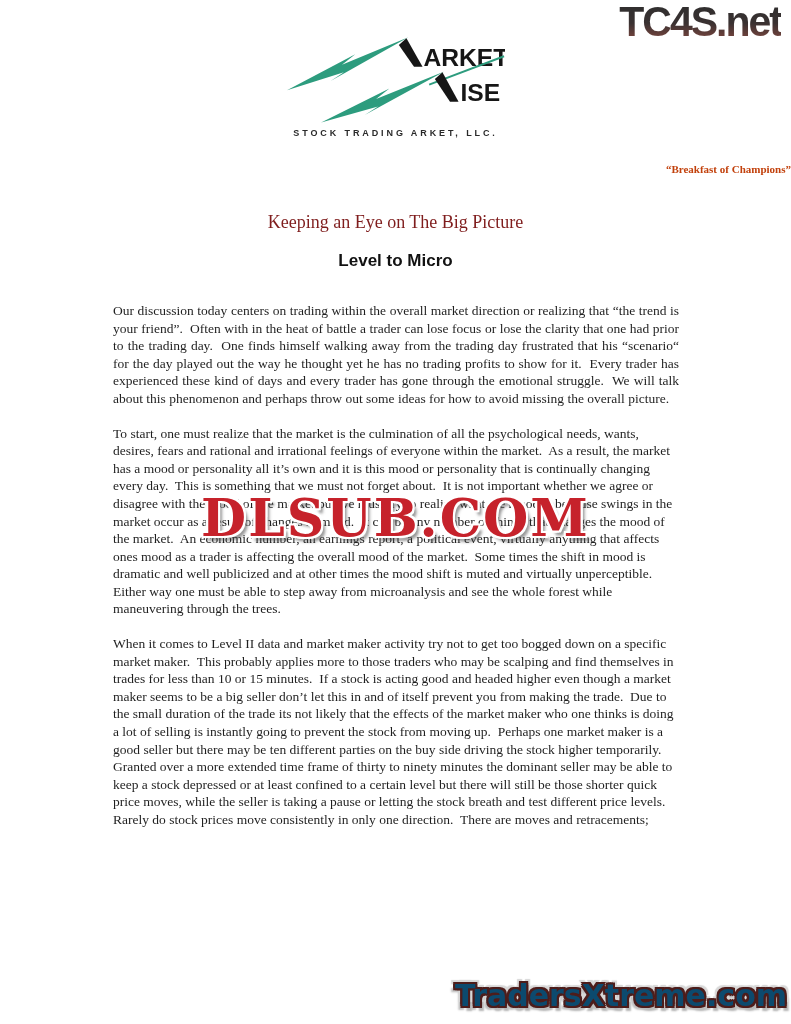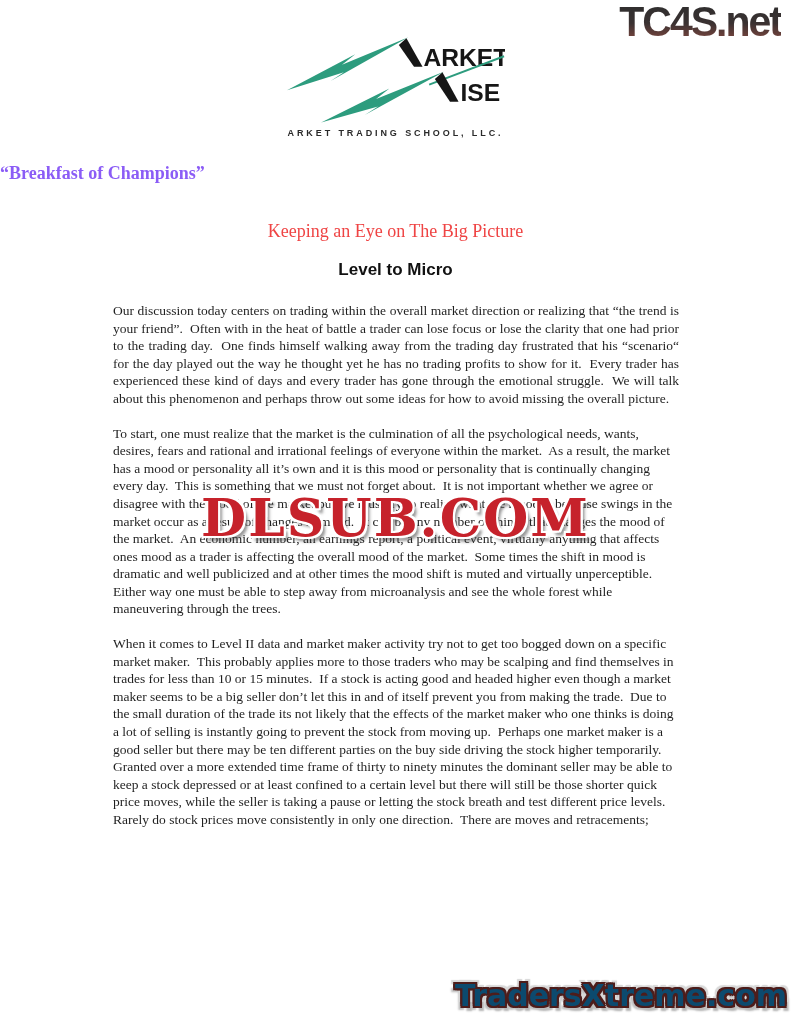--- a/index.html
+++ b/index.html
@@ -25,22 +25,22 @@
   .bolt { fill:#2d9c7e; }
   .bolt-line { stroke:#2d9c7e; stroke-width:2; }
   .mw-black { fill:#161616; }
   .logo-word { font-family:"Liberation Sans", sans-serif; font-weight:bold; fill:#161616; }
   .school {
     font-family:"Liberation Sans", sans-serif; font-size:9px; font-weight:bold;
     letter-spacing:2.9px; color:#2a2a2a; margin-top:4px; white-space:nowrap;
   }
 
   
-  .h-quote { text-align:left; font-weight:bold; font-size:18px; margin-top:25px; color:#8b5cf6; }
-  .h-title { text-align:center; font-size:18px; margin-top:37px; color:#ef4444; }
+  .h-quote { text-align:right; font-weight:bold; font-size:11px; margin-top:25px; color:#c2410c; }
+  .h-title { text-align:center; font-size:18px; margin-top:37px; color:#7f1d1d; }
   .h-sub   { text-align:center; font-family:"Liberation Sans", sans-serif; font-weight:bold;
              font-size:17px; margin-top:18px; color:#111; }
 
   
   .body-text { position:absolute; left:113px; top:302px; width:566px;
                font-size:13.5px; line-height:17.55px; }
   .body-text p { margin:0 0 17.5px 0; white-space:pre-wrap; }
   .body-text p.justified { text-align:justify; }
 
   
@@ -81,21 +81,21 @@
       </g>
       <path class="mw-black" d="M126 3 L143 33 L134 33 L118 10 Z"></path>
       <text class="logo-word" x="144" y="32" font-size="26">ARKET</text>
       <g>
         <line class="bolt-line" x1="150" y1="52" x2="229" y2="22"></line>
         <path class="bolt" d="M36 92 L108 56 L94 67 L166 38 L82 84 L96 75 Z"></path>
       </g>
       <path class="mw-black" d="M164 39 L181 70 L172 70 L156 46 Z"></path>
       <text class="logo-word" x="183" y="69" font-size="26">ISE</text>
     </svg>
-    <div class="school">ARKET TRADING SCHOOL, LLC.</div>
+    <div class="school">STOCK TRADING ARKET, LLC.</div>
   </div>
 
   <div class="h-quote">“Breakfast of Champions”</div>
   <div class="h-title">Keeping an Eye on The Big Picture</div>
   <div class="h-sub">Level to Micro</div>
 
   <div class="body-text">
     <p class="justified">Our discussion today centers on trading within the overall market direction or realizing that “the trend is your friend”.  Often with in the heat of battle a trader can lose focus or lose the clarity that one had prior to the trading day.  One finds himself walking away from the trading day frustrated that his “scenario“ for the day played out the way he thought yet he has no trading profits to show for it.  Every trader has experienced these kind of days and every trader has gone through the emotional struggle.  We will talk about this phenomenon and perhaps throw out some ideas for how to avoid missing the overall picture.</p>
     <p>To start, one must realize that the market is the culmination of all the psychological needs, wants, desires, fears and rational and irrational feelings of everyone within the market.  As a result, the market has a mood or personality all it’s own and it is this mood or personality that is continually changing every day.  This is something that we must not forget about.  It is not important whether we agree or disagree with the mood of the market but we must try to realize what the mood is because swings in the market occur as a result of changes in mood.  It can be any number of things that changes the mood of the market.  An economic number, an earnings report, a political event, virtually anything that affects ones mood as a trader is affecting the overall mood of the market.  Some times the shift in mood is dramatic and well publicized and at other times the mood shift is muted and virtually unperceptible.  Either way one must be able to step away from microanalysis and see the whole forest while maneuvering through the trees.</p>
     <p>When it comes to Level II data and market maker activity try not to get too bogged down on a specific market maker.  This probably applies more to those traders who may be scalping and find themselves in trades for less than 10 or 15 minutes.  If a stock is acting good and headed higher even though a market maker seems to be a big seller don’t let this in and of itself prevent you from making the trade.  Due to the small duration of the trade its not likely that the effects of the market maker who one thinks is doing a lot of selling is instantly going to prevent the stock from moving up.  Perhaps one market maker is a good seller but there may be ten different parties on the buy side driving the stock higher temporarily.  Granted over a more extended time frame of thirty to ninety minutes the dominant seller may be able to keep a stock depressed or at least confined to a certain level but there will still be those shorter quick price moves, while the seller is taking a pause or letting the stock breath and test different price levels.  Rarely do stock prices move consistently in only one direction.  There are moves and retracements;</p>

